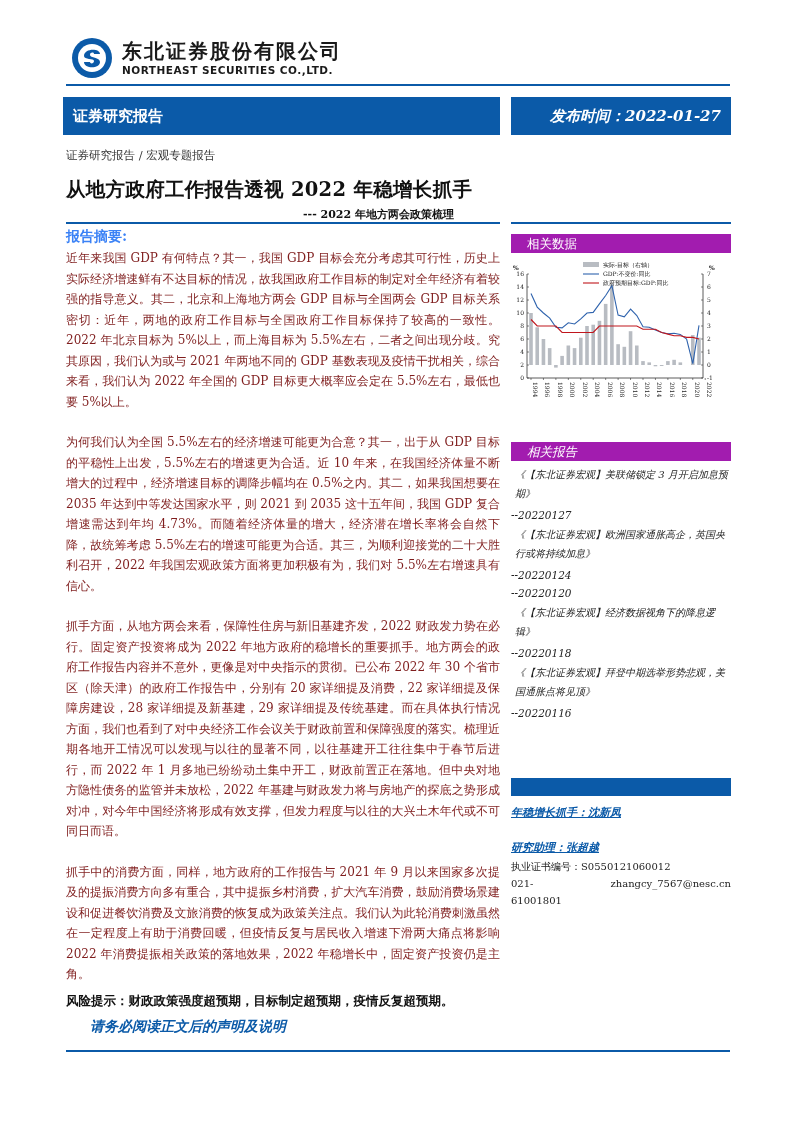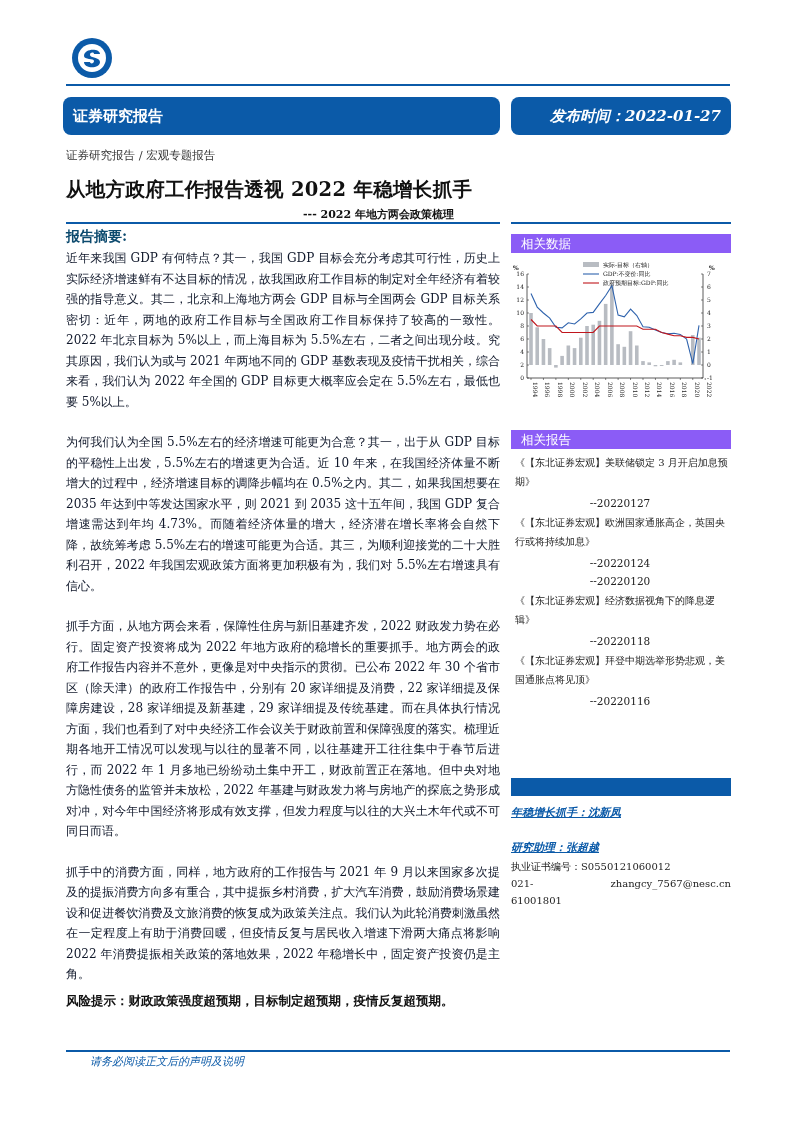--- a/index.html
+++ b/index.html
@@ -6,64 +6,68 @@
   html, body { width: 793px; height: 1122px; background: #ffffff; }
   body { position: relative; font-family: "DejaVu Serif", "Liberation Serif", serif; color: #222; overflow: hidden; }
 
   .logo { position: absolute; left: 70px; top: 36px; display: flex; align-items: center; }
   .logo-mark { width: 44px; height: 44px; }
   .logo-text { margin-left: 8px; }
   .logo-cn { font-family: "DejaVu Sans", sans-serif; font-weight: bold; font-size: 20px; color: #1a1a1a; letter-spacing: 2px; line-height: 22px; }
   .logo-en { font-family: "DejaVu Sans", sans-serif; font-weight: bold; font-size: 10.5px; color: #1a1a1a; letter-spacing: 0.5px; margin-top: 2px; }
   .top-rule { position: absolute; left: 66px; top: 84px; width: 664px; height: 2px; background: #0b5aa8; }
 
-  .banner { position: absolute; top: 97px; height: 38px; background: #0b5aa8; border-radius: 8px; color: #fff; font-weight: bold; display: flex; align-items: center; }
+  .banner { position: absolute; top: 97px; height: 38px; background: #0b5aa8; border-radius: 0; color: #fff; font-weight: bold; display: flex; align-items: center; }
   .banner-left { left: 63px; width: 437px; padding-left: 10px; font-size: 15px; }
   .banner-right { left: 511px; width: 220px; justify-content: flex-end; padding-right: 10px; font-size: 15px; font-style: italic; padding-left: 16px; }
 
   .breadcrumb { position: absolute; left: 66px; top: 148px; font-size: 11.5px; color: #333; }
   .title { position: absolute; left: 66px; top: 176px; font-size: 19.5px; font-weight: bold; color: #111; letter-spacing: 0.3px; }
   .subtitle { position: absolute; left: 303px; top: 207px; font-size: 11px; font-weight: bold; color: #111; }
   .title-rule-left { position: absolute; left: 66px; top: 222px; width: 434px; height: 1.5px; background: #0b5aa8; }
   .title-rule-right { position: absolute; left: 511px; top: 222px; width: 220px; height: 1.5px; background: #0b5aa8; }
 
   .main { position: absolute; left: 66px; top: 228px; width: 434px; }
-  .summary-heading { font-size: 14px; font-weight: bold; color: #0c4a6e; margin-bottom: 2px; }
-  .para { font-size: 12px; line-height: 20.5px; text-align: justify; color: #0f172a; }
+  .summary-heading { font-size: 14px; font-weight: bold; color: #3b82f6; margin-bottom: 2px; }
+  .para { font-size: 12px; line-height: 20.5px; text-align: justify; color: #7f1d1d; }
   .para + .para { margin-top: 20px; }
   .risk { margin-top: 8px; font-size: 12.5px; font-weight: bold; color: #111; }
 
   .side { position: absolute; left: 511px; width: 220px; }
-  .side-header { height: 19px; background: #8b5cf6; color: #fff; font-size: 12.5px; padding-left: 10px; line-height: 19px; }
+  .side-header { height: 19px; background: #a21caf; color: #fff; font-size: 12.5px; padding-left: 16px; line-height: 19px; }
   .chart-box { position: absolute; left: 511px; top: 258px; width: 210px; height: 160px; }
   .chart-box svg { width: 210px; height: 160px; }
 
-  .reports { position: absolute; left: 511px; top: 430px; width: 220px; }
+  .reports { position: absolute; left: 511px; top: 442px; width: 220px; font-style: italic; }
   .report-item { font-size: 10px; line-height: 19px; color: #222; padding-left: 4px; margin-top: 4px; }
-  .report-date { text-align: center; font-size: 10.5px; margin-top: 6px; padding-right: 2px; }
+  .report-date { text-align: left; font-size: 10.5px; margin-top: 6px; padding-right: 2px; }
 
   .analyst-rule { position: absolute; left: 511px; top: 778px; width: 220px; height: 18px; background: #0b5aa8; }
   .analysts { position: absolute; left: 511px; top: 805px; width: 220px; font-size: 10px; color: #222; }
   .analyst-name { font-weight: bold; color: #0b5aa8; text-decoration: underline; font-size: 11px; font-style: italic; margin-bottom: 3px; }
   .analyst-line { line-height: 17px; display: flex; }
   .analyst-line .gap { width: 30px; }
   .analyst-block + .analyst-block { margin-top: 20px; }
 
   .footer-rule { position: absolute; left: 66px; top: 1050px; width: 664px; height: 1.5px; background: #0b5aa8; }
-  .footer-text { position: absolute; left: 90px; top: 1054px; font-size: 11px; font-weight: normal; font-style: italic; color: #0b5aa8; }
+  .footer-text { position: absolute; left: 90px; top: 1018px; font-size: 14px; font-weight: bold; font-style: italic; color: #0b5aa8; }
 </style>
 </head>
 <body>
 
 <div class="logo">
   <svg class="logo-mark" viewBox="0 0 44 44">
     <circle cx="22" cy="22" r="20" fill="#0b5aa8"></circle>
     <circle cx="22" cy="22" r="14" fill="#ffffff"></circle>
     <path d="M14 20 C14 12, 30 12, 30 18 L24 18 C24 16, 20 16, 20 19 C20 22, 30 21, 30 26 C30 33, 14 33, 14 26 L20 26 C20 28, 24 28, 24 25 C24 22, 14 24, 14 20 Z" fill="#0b5aa8"></path>
   </svg>
+  <div class="logo-text">
+    <div class="logo-cn">东北证券股份有限公司</div>
+    <div class="logo-en">NORTHEAST SECURITIES CO.,LTD.</div>
+  </div>
 </div>
 <div class="top-rule"></div>
 
 <div class="banner banner-left">
   <span>证券研究报告</span>
 </div>
 <div class="banner banner-right">
   <span>发布时间：2022-01-27</span>
 </div>
 

